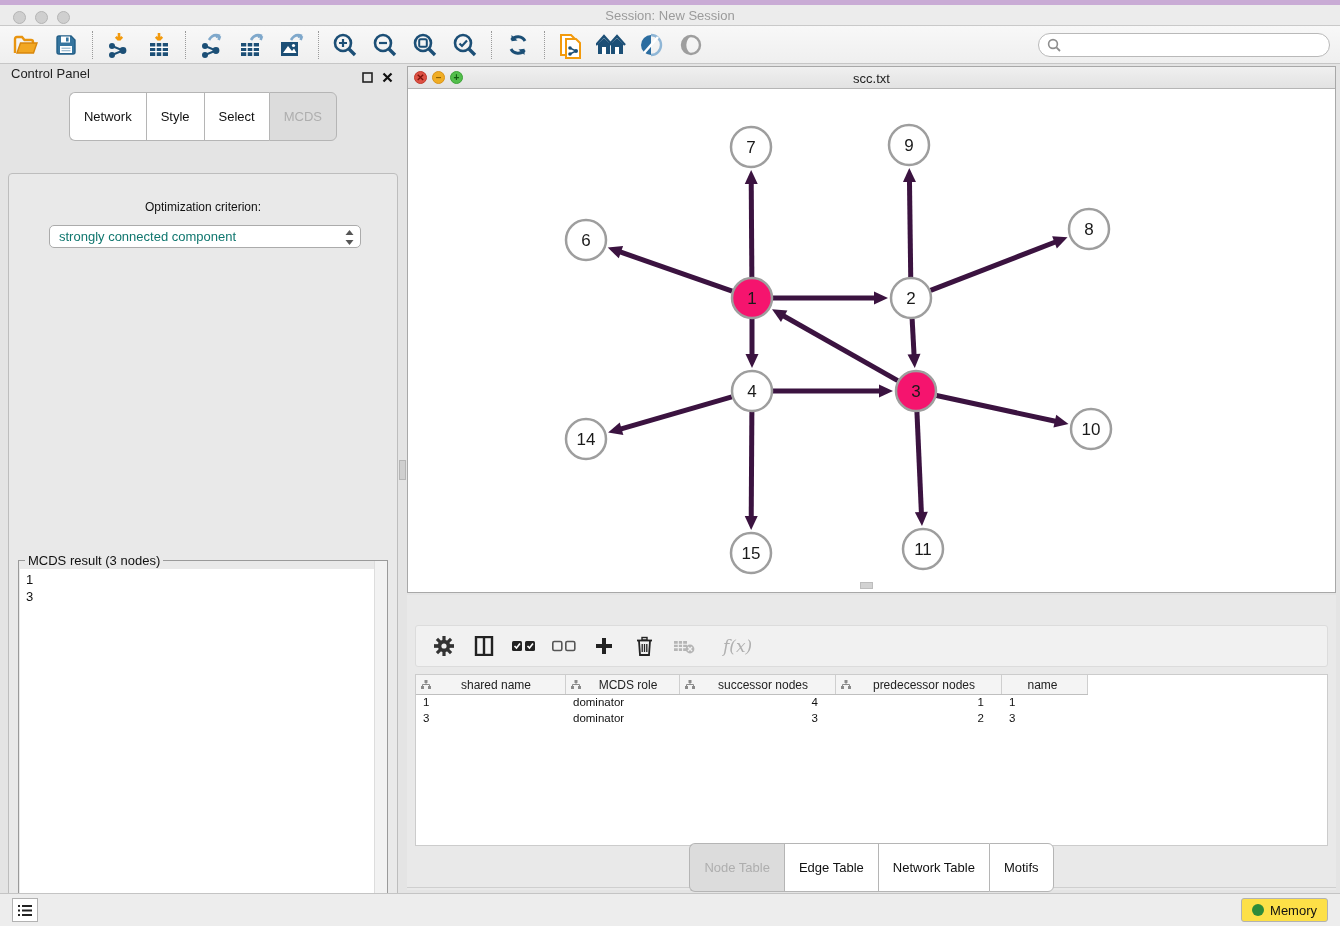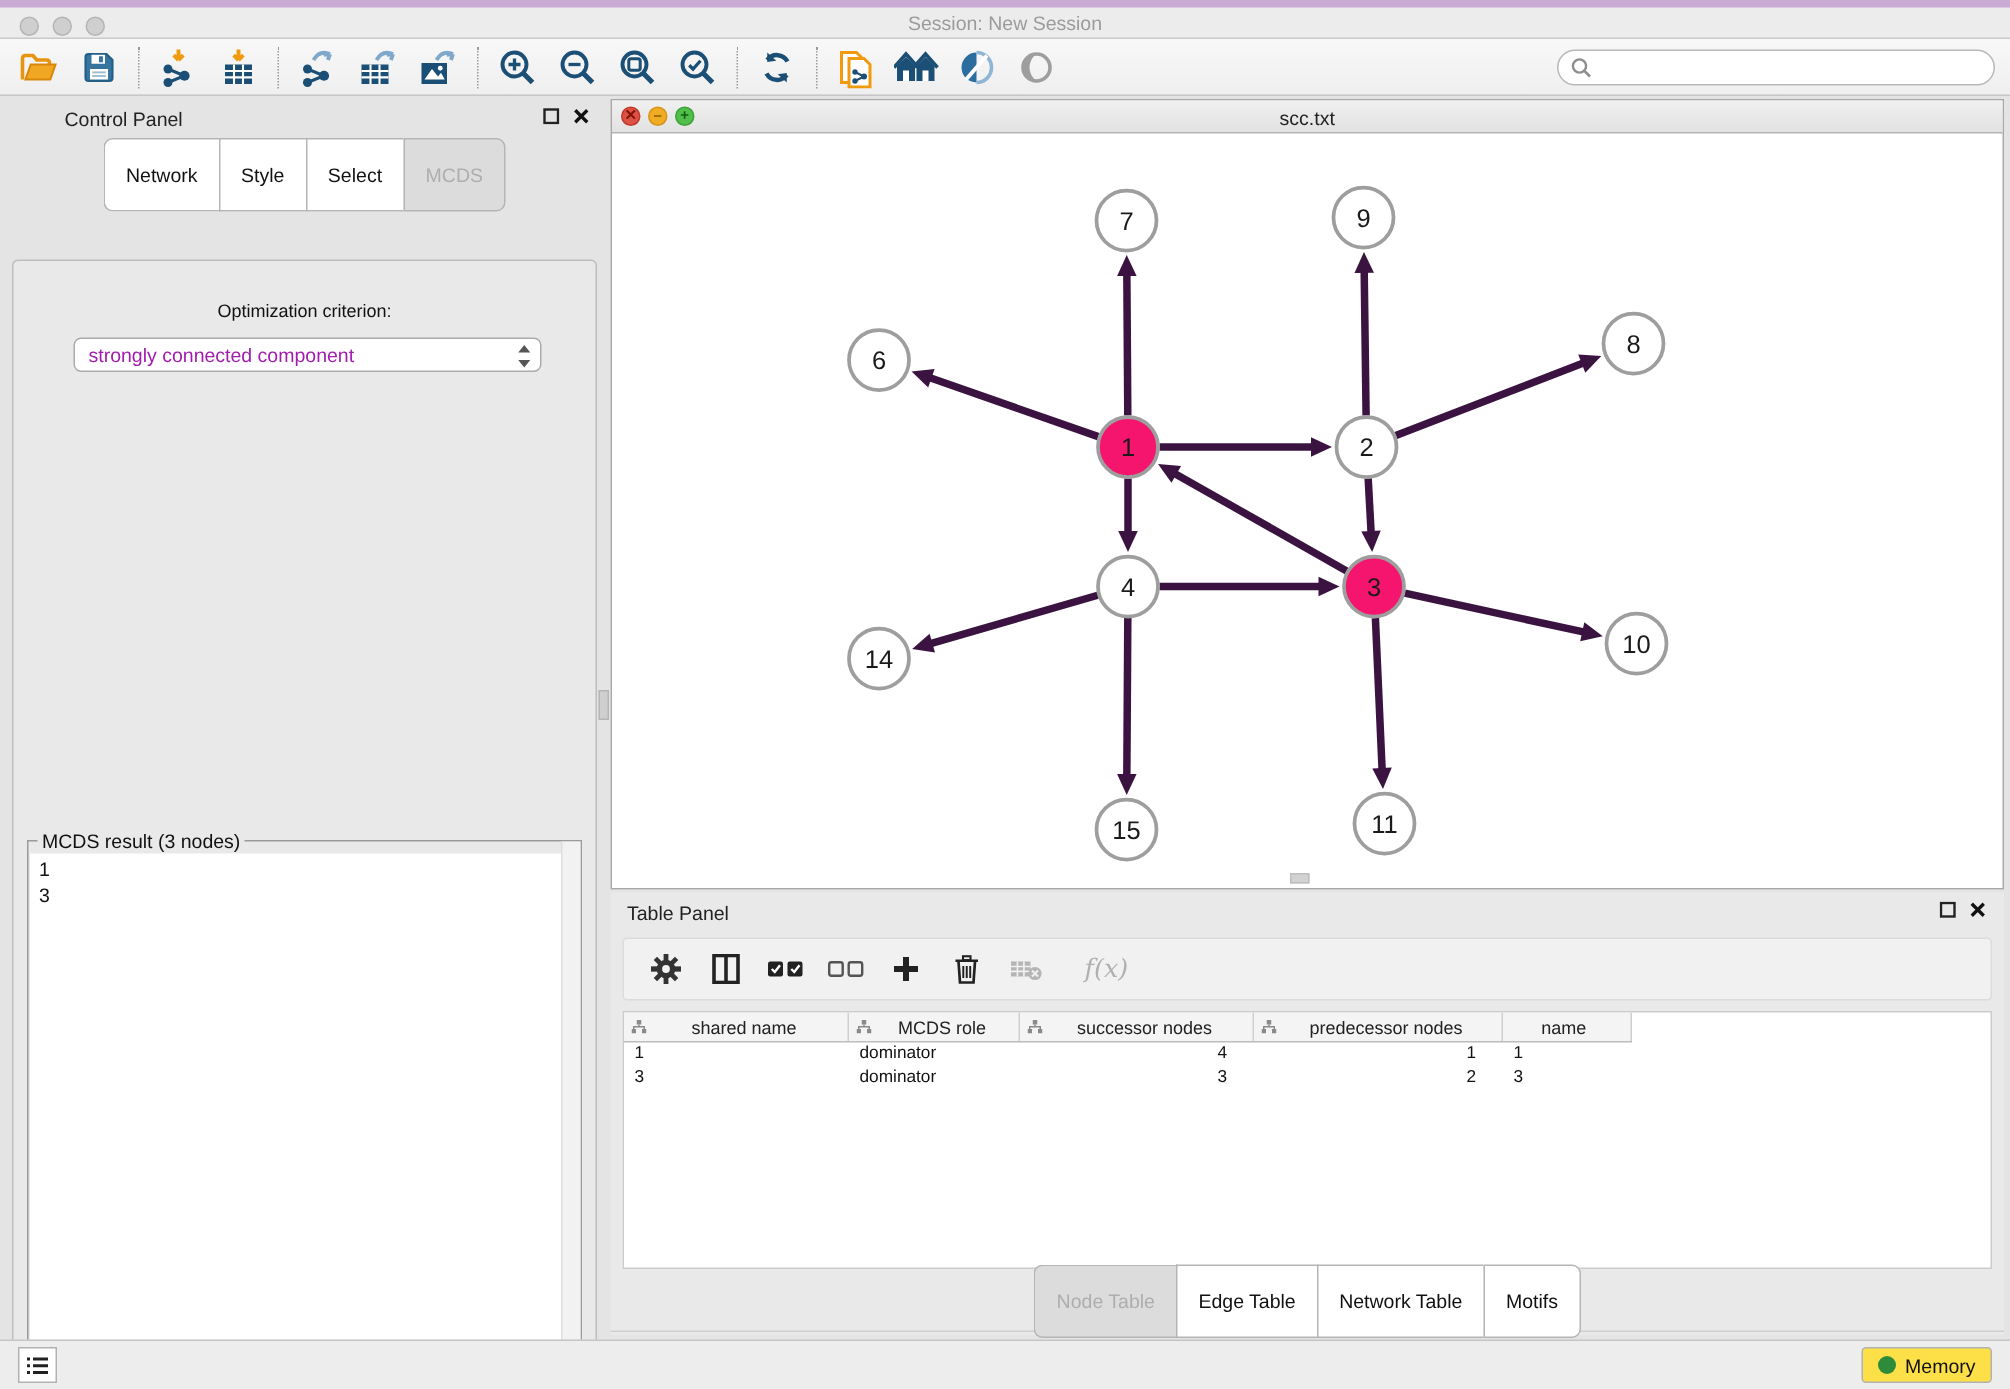--- a/index.html
+++ b/index.html
@@ -13,30 +13,30 @@
 
   
   .toolbar { position:absolute; left:0; top:26px; width:1340px; height:38px; background:linear-gradient(#f8f8f8,#efefef); border-bottom:1px solid #c6c6c6; display:flex; align-items:center; padding-left:6px; }
   .tb-btn { width:40px; height:32px; display:flex; align-items:center; justify-content:center; }
   .tb-sep { width:1px; height:28px; border-left:1px dotted #9a9a9a; margin:0 6px; }
   .search-wrap { position:absolute; right:10px; top:7px; width:292px; height:24px; background:#fff; border:1px solid #b9b9b9; border-radius:12px; display:flex; align-items:center; padding-left:8px; }
   .search-wrap input { border:none; outline:none; flex:1; font-size:12px; background:transparent; margin-left:5px; }
 
   
   .control-panel { position:absolute; left:3px; top:66px; width:400px; height:816px; }
-  .panel-head { height:26px; display:flex; align-items:center; font-size:13px; color:#222; padding-left:8px; position:relative;margin-left:32px; }
+  .panel-head { height:26px; display:flex; align-items:flex-start; font-size:13px; color:#222; padding-left:8px; position:relative; }
   .panel-head .head-icons { position:absolute; right:10px; top:6px; display:flex; gap:9px; align-items:center; }
   .seg-tabs { display:flex; justify-content:center; position:relative; z-index:2; }
   .seg-tab { font-size:13px; padding:16px 14px; background:#fff; border:1px solid #b5b5b5; border-right:none; color:#111; cursor:default; }
   .seg-tab:first-child { border-radius:6px 0 0 6px; }
   .seg-tab:last-child { border-radius:0 6px 6px 0; border-right:1px solid #b5b5b5; }
   .seg-tab.active { background:#dcdcdc; color:#aeaeae; }
   .cp-inner { position:absolute; left:5px; top:107px; width:390px; height:772px; background:#e9e9e9; border:1px solid #bdbdbd; border-radius:4px; }
   .opt-label { text-align:center; font-size:12px; color:#111; margin-top:26px; }
-  .cp-select { position:absolute; left:40px; top:51px; width:312px; height:23px; background:#fff; border:1px solid #ababab; border-radius:5px; font-size:13px; color:#a21caf; display:flex; align-items:center; padding-left:9px; }
+  .cp-select { position:absolute; left:40px; top:51px; width:312px; height:23px; background:#fff; border:1px solid #ababab; border-radius:5px; font-size:13px; color:#0f766e; display:flex; align-items:center; padding-left:9px; }
   .cp-select .spin { position:absolute; right:5px; top:3px; }
   .cp-btn-row { position:absolute; left:0; top:84px; width:100%; display:flex; justify-content:center; gap:14px; }
   .cp-btn { background:linear-gradient(#ffffff,#f1f1f1); border:1px solid #ababab; border-radius:5px; font-size:13px; color:#111; padding:3px 14px; font-family:"Liberation Sans",sans-serif; }
   .result-box { position:absolute; left:9px; top:386px; width:370px; height:378px; border:1px solid #9a9a9a; }
   .result-box .legend { position:absolute; left:6px; top:-8px; background:#e9e9e9; font-size:13px; color:#111; padding:0 3px; }
   .result-area { position:absolute; left:1px; top:8px; right:1px; bottom:1px; background:#fff; font-size:13px; color:#111; padding:2px 0 0 6px; line-height:17px; }
   .result-scroll { position:absolute; right:0; top:0; bottom:0; width:13px; background:#f2f2f2; border-left:1px solid #ddd; }
 
   
   .splitter-handle { position:absolute; left:399px; top:460px; width:7px; height:20px; background:#cfcfcf; border:1px solid #b5b5b5; }
@@ -322,31 +322,20 @@
       <text x="683" y="346" text-anchor="middle" font-size="17" fill="#1A1A1A" font-family="&quot;Liberation Sans&quot;, sans-serif">10</text>
       <circle cx="343" cy="464" r="20" fill="#FFFFFF" stroke="#9E9E9E" stroke-width="2.5"></circle>
       <text x="343" y="470" text-anchor="middle" font-size="17" fill="#1A1A1A" font-family="&quot;Liberation Sans&quot;, sans-serif">15</text>
       <circle cx="515" cy="460" r="20" fill="#FFFFFF" stroke="#9E9E9E" stroke-width="2.5"></circle>
       <text x="515" y="466" text-anchor="middle" font-size="17" fill="#1A1A1A" font-family="&quot;Liberation Sans&quot;, sans-serif">11</text>
     </svg>
   <div class="net-resize-handle"></div>
 </div>
 
 <div class="table-panel">
-  <div class="tp-head">
-    <span>Table Panel</span>
-    <span class="head-icons">
-      <svg width="11" height="11" viewBox="0 0 11 11">
-          <rect x="1" y="1" width="9" height="9" fill="none" stroke="#222" stroke-width="1.6"></rect>
-        </svg>
-      <svg width="11" height="11" viewBox="0 0 11 11">
-          <path d="M1.5 1.5 L9.5 9.5 M9.5 1.5 L1.5 9.5" stroke="#111" stroke-width="2.2"></path>
-        </svg>
-    </span>
-  </div>
   <div class="tp-toolbar">
     <div class="tp-tool">
       <svg width="20" height="20" viewBox="0 0 20 20">
           <g fill="#333">
             <rect x="8.4" y="0" width="3.2" height="20"></rect>
             <rect x="0" y="8.4" width="20" height="3.2"></rect>
             <rect x="8.4" y="0" width="3.2" height="20" transform="rotate(45 10 10)"></rect>
             <rect x="8.4" y="0" width="3.2" height="20" transform="rotate(90 10 10)"></rect>
             <rect x="8.4" y="0" width="3.2" height="20" transform="rotate(135 10 10)"></rect>
             <circle cx="10" cy="10" r="6.2"></circle>

